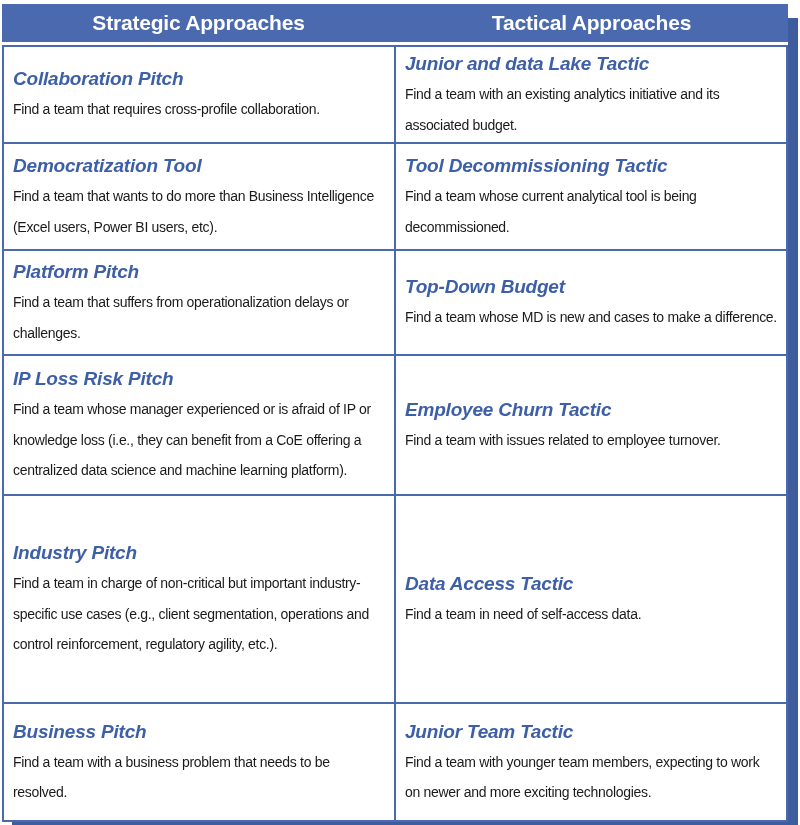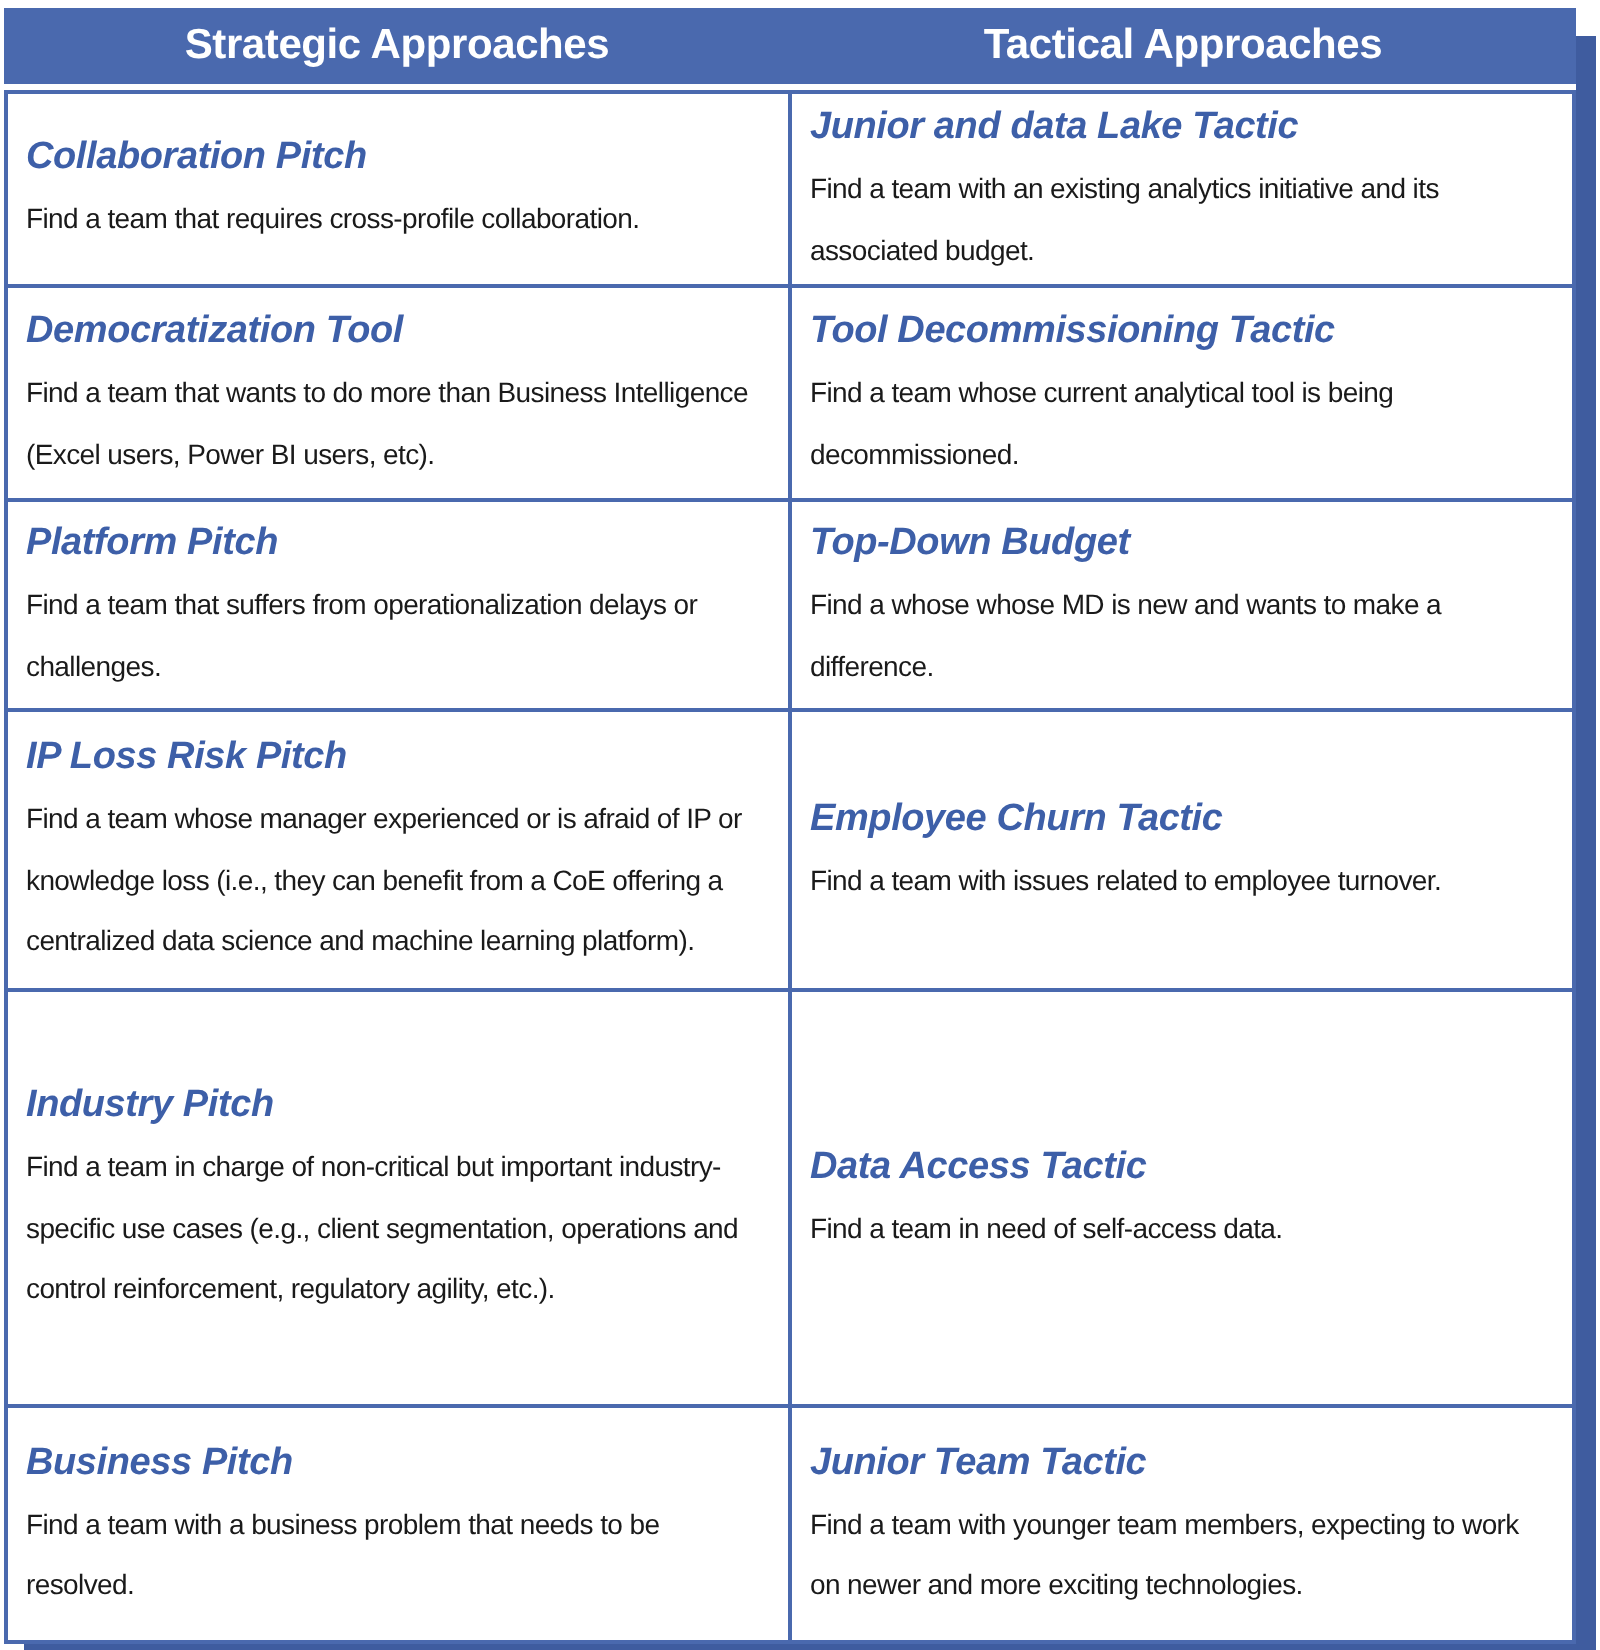--- a/index.html
+++ b/index.html
@@ -95,21 +95,21 @@
           <div class="cell-desc">Find a team whose current analytical tool is being decommissioned.</div>
         </td>
       </tr>
       <tr class="r3">
         <td>
           <div class="cell-title">Platform Pitch</div>
           <div class="cell-desc">Find a team that suffers from operationalization delays or challenges.</div>
         </td>
         <td>
           <div class="cell-title">Top-Down Budget</div>
-          <div class="cell-desc">Find a whose whose MD is new and wants to make a difference.</div>
+          <div class="cell-desc">Find a team whose MD is new and cases to make a difference.</div>
         </td>
       </tr>
       <tr class="r4">
         <td>
           <div class="cell-title">IP Loss Risk Pitch</div>
           <div class="cell-desc">Find a team whose manager experienced or is afraid of IP or knowledge loss (i.e., they can benefit from a CoE offering a centralized data science and machine learning platform).</div>
         </td>
         <td>
           <div class="cell-title">Employee Churn Tactic</div>
           <div class="cell-desc">Find a team with issues related to employee turnover.</div>

